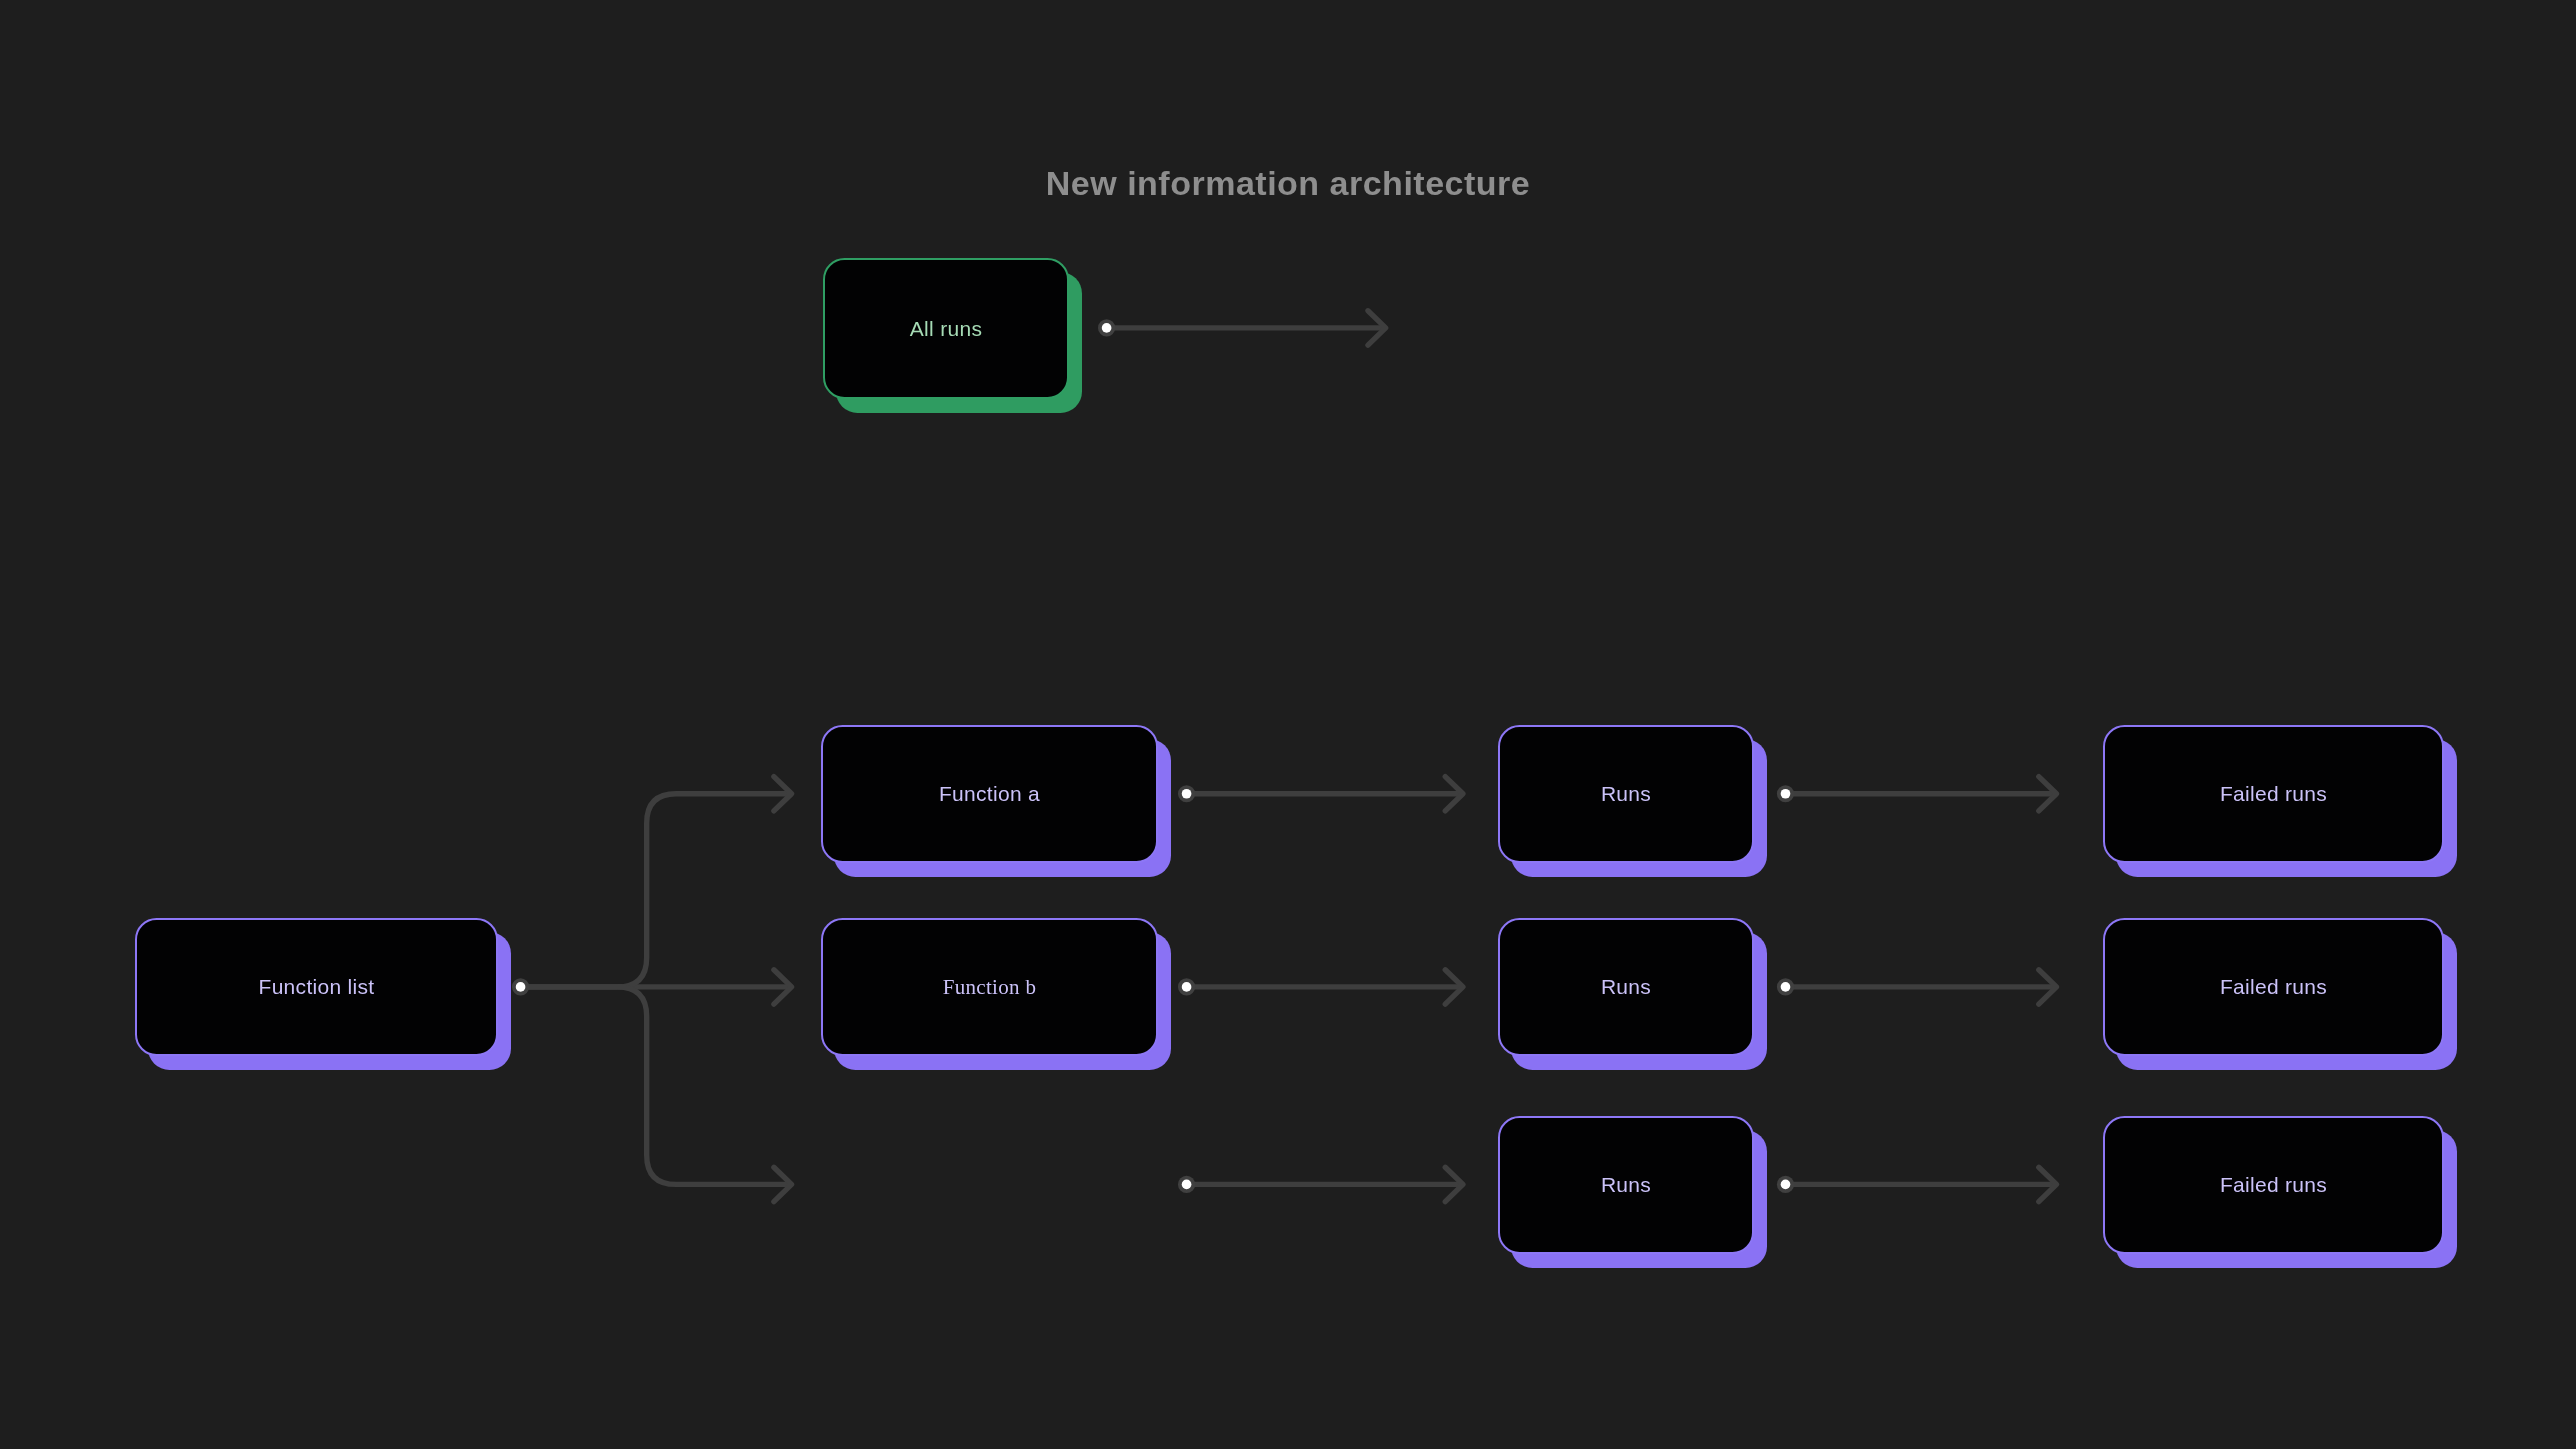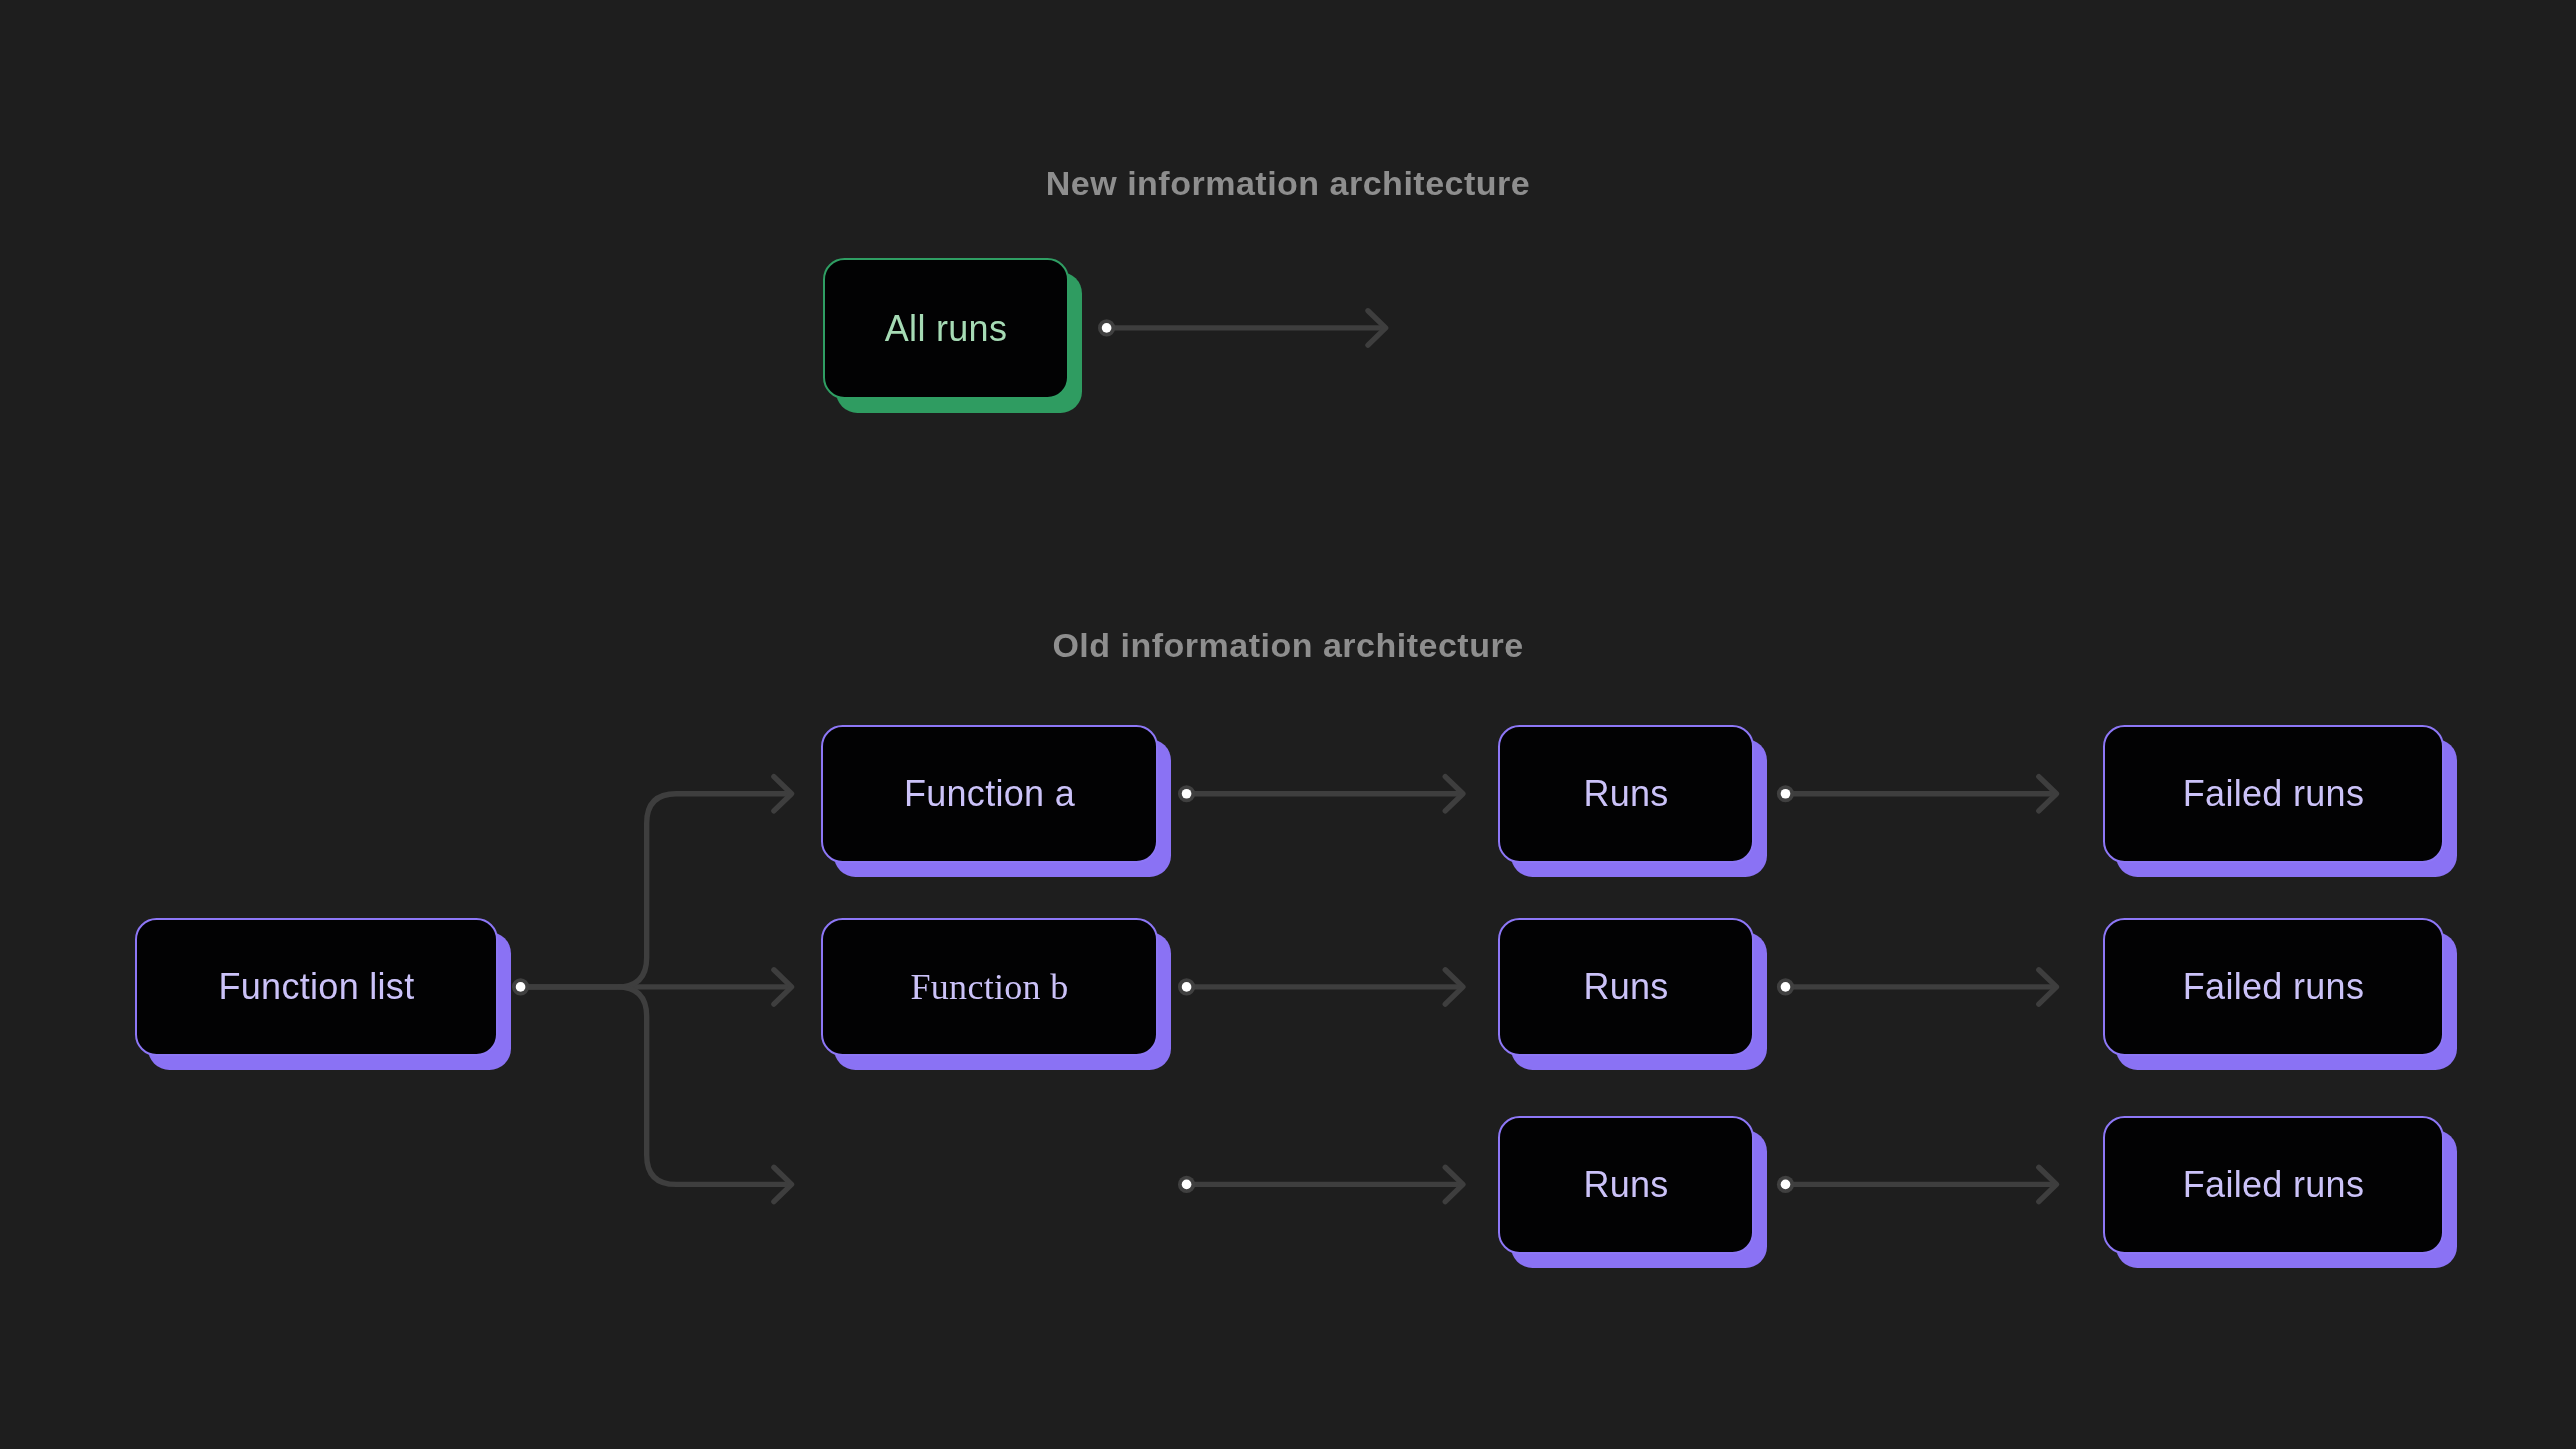--- a/index.html
+++ b/index.html
@@ -18,21 +18,21 @@
     color:#8e8e8e;letter-spacing:0.5px;
     z-index:2;
     margin-top:15px;
   }
   .node{
     position:absolute;box-sizing:border-box;
     background:#020203;
     border:2.7px solid;
     border-radius:21.5px;
     display:flex;align-items:center;justify-content:center;
-    font-size:36px;font-weight:400;letter-spacing:0.3px;
+    font-size:21px;font-weight:400;letter-spacing:0.3px;
     z-index:3;
   }
   .node.green{
     border-color:#2f9e63;
     box-shadow:13px 14px 0 0 #2f9c61;
     color:#a6dbb5;
   }
   .node.purple{
     border-color:#8d77f6;
     box-shadow:13px 14px 0 0 #8a72f4;
@@ -102,21 +102,20 @@
           <circle cx="3327" cy="1839" r="9" fill="#ffffff"></circle>
         </g>
       <g>
           <circle cx="3327" cy="2207" r="16" fill="#404040"></circle>
           <circle cx="3327" cy="2207" r="9" fill="#ffffff"></circle>
         </g>
     </g>
   </svg>
 
   <div class="section-title" style="top:149px;">New information architecture</div>
-  <div class="section-title" style="top:611px;">Old information architecture</div>
 
   <div class="node green" style="left:823px;top:258px;width:246px;height:141px;">
     <span>All runs</span>
   </div>
 
   <div class="node purple" style="left:821px;top:725px;width:337px;height:138px;">
     <span>Function a</span>
   </div>
 
   <div class="node purple" style="left:135px;top:918px;width:363px;height:138px;">

